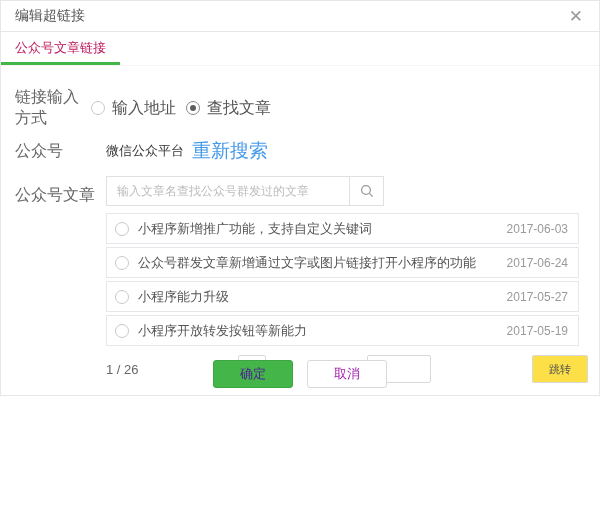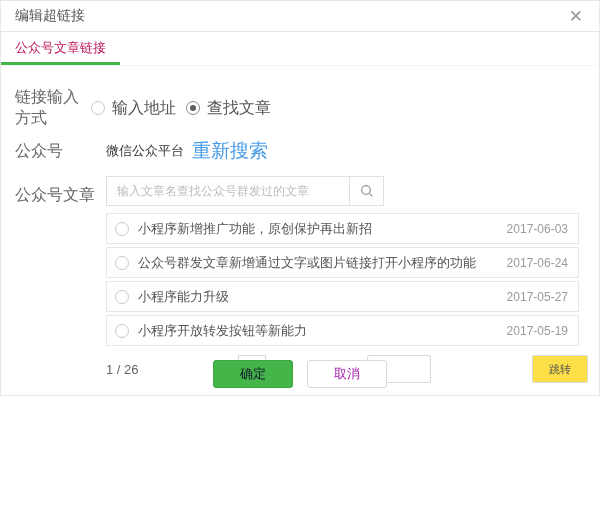--- a/index.html
+++ b/index.html
@@ -46,21 +46,21 @@
   .article-date { font-size:12px; color:#9a9a9a; margin-left:10px; flex-shrink:0; }
 
   .pagination { display:flex; align-items:center; justify-content:space-between; margin-top:9px; width:482px; }
   .page-info { font-size:13px; color:#666; margin-right:9px; }
   .page-next { width:28px; height:28px; border:1px solid #d9d9d9; background:#fff; display:flex; align-items:center; justify-content:center; color:#666; font-size:9px; cursor:pointer; margin-right:10px; border-radius:2px; }
   .page-input { width:64px; height:28px; border:1px solid #d9d9d9; border-radius:2px; margin-right:10px; padding:0 6px; font-size:13px; color:#353535; outline:none; }
   .jump-btn { width:56px; height:28px; border:1px solid #d9d9d9; border-radius:2px; background:#fde047; font-size:11px; color:#555; cursor:pointer; }
 
   .footer { position:absolute; left:0; bottom:7px; width:100%; display:flex; justify-content:center; }
   .btn { width:80px; height:28px; font-size:13px; border-radius:3px; cursor:pointer; }
-  .btn-confirm { background:#44b549; color:#0f172a; border:1px solid #3ca642; margin-right:14px; }
+  .btn-confirm { background:#44b549; color:#4c1d95; border:1px solid #3ca642; margin-right:14px; }
   .btn-cancel { background:#fff; color:#a21caf; border:1px solid #d9d9d9; }
 </style>
 </head>
 <body>
 
 <div class="dialog">
 
   <div class="dialog-header">
     <span class="dialog-title">编辑超链接</span>
     <span class="close-btn">✕</span>
@@ -100,21 +100,21 @@
             <svg width="14" height="14" viewBox="0 0 14 14">
               <circle cx="6" cy="6" r="4.4" fill="none" stroke="#9a9a9a" stroke-width="1.3"></circle>
               <line x1="9.4" y1="9.4" x2="12.6" y2="12.6" stroke="#9a9a9a" stroke-width="1.3"></line>
             </svg>
           </button>
         </div>
 
         <div class="article-list">
           <div class="article-row">
             <span class="radio"></span>
-            <span class="article-title">小程序新增推广功能，原创保护再出新招</span>
+            <span class="article-title">小程序新增推广功能，支持自定义关键词</span>
             <span class="article-date">2017-06-03</span>
           </div>
           <div class="article-row">
             <span class="radio"></span>
             <span class="article-title">公众号群发文章新增通过文字或图片链接打开小程序的功能</span>
             <span class="article-date">2017-06-24</span>
           </div>
           <div class="article-row">
             <span class="radio"></span>
             <span class="article-title">小程序能力升级</span>

